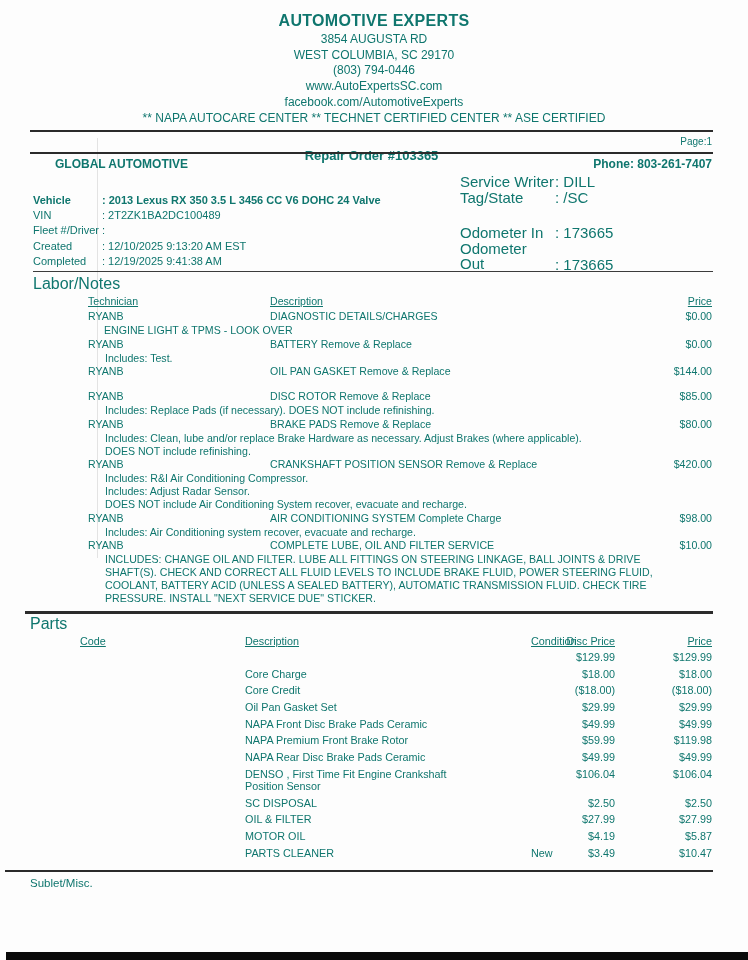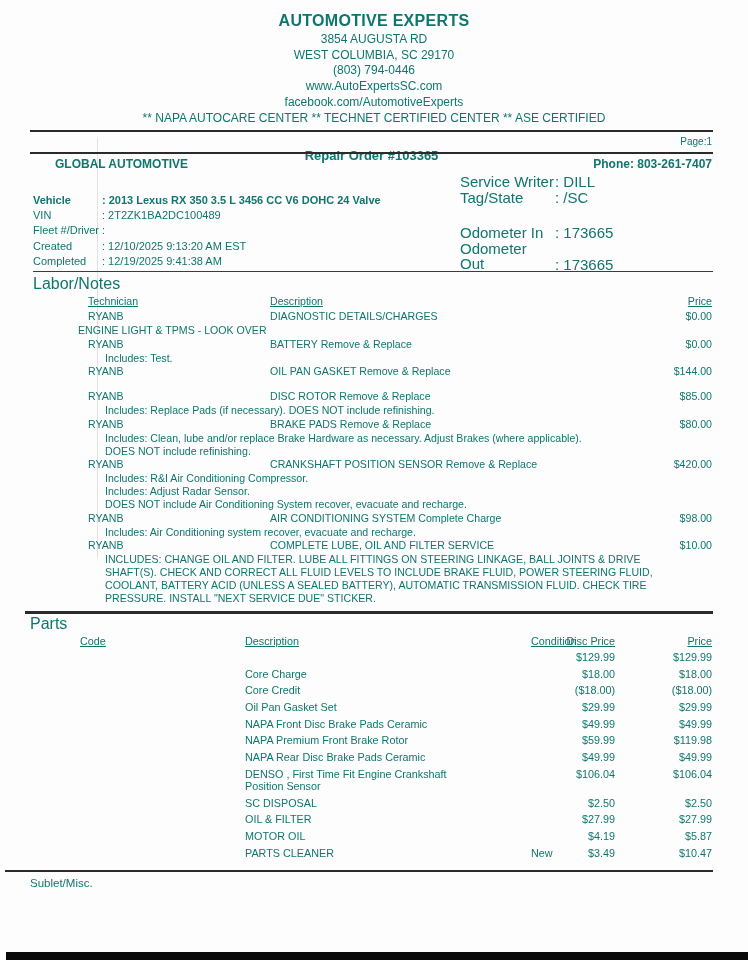--- a/index.html
+++ b/index.html
@@ -38,21 +38,21 @@
   .sec-label{margin-left:33px;font-size:16px;margin-bottom:2px;}
   .labor-head{position:relative;height:15px;}
   .labor-head span{text-decoration:underline;}
   .h-tech,.l-tech{position:absolute;left:88px;}
   .h-desc,.l-desc{position:absolute;left:270px;}
   .h-price,.l-price{position:absolute;right:36px;}
   .lrow{position:relative;height:14px;}
   .lgroup{margin-bottom:0.5px;}
   .lgroup.spacer-after{margin-bottom:11px;}
   .l-note{margin-left:105px;margin-right:92px;line-height:13px;}
-  .l-note.statement{margin-left:60px;padding-left:18px;}
+  .l-note.statement{margin-left:86px;padding-left:18px;}
 
   
   .parts{position:absolute;top:615px;left:0;right:0;font-size:10.8px;}
   .parts .sec-label{margin-left:30px;margin-bottom:2px;}
   .parts-head{position:relative;height:16px;}
   .parts-head span{text-decoration:underline;}
   .ph-code,.p-code{position:absolute;left:80px;top:0;}
   .ph-desc{position:absolute;left:245px;top:0;}
   .ph-cond,.p-cond{position:absolute;left:488px;top:0;margin-left:43px;}
   .ph-unit,.p-unit{position:absolute;right:133px;top:0;}

